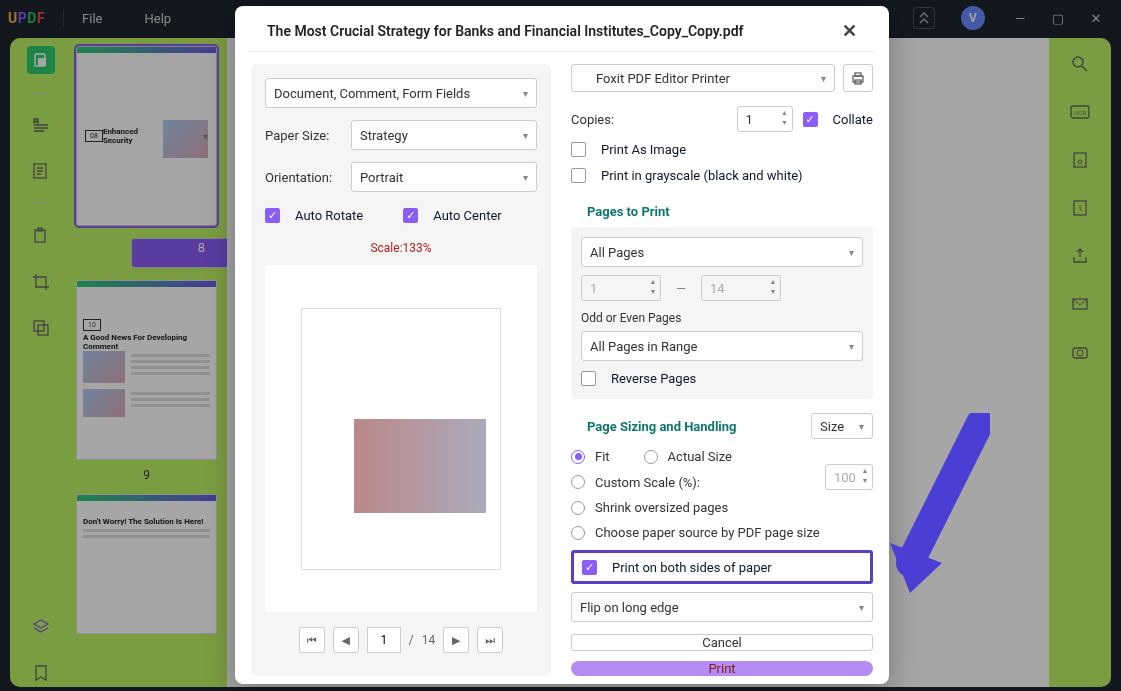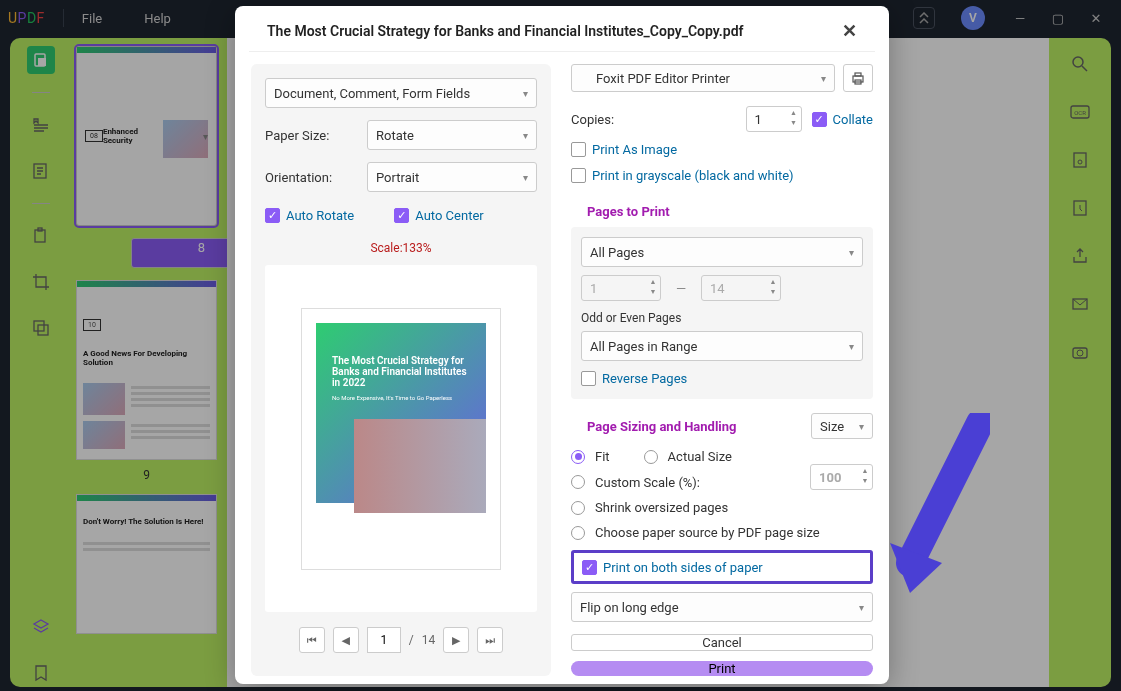--- a/index.html
+++ b/index.html
@@ -1,19 +1,19 @@
 <!DOCTYPE html>
 <html><head>
 <meta charset="utf-8">
 <style>
 * { box-sizing: border-box; margin: 0; padding: 0; font-family: -apple-system, "Segoe UI", Roboto, Arial, sans-serif; }
 body { width: 1121px; height: 691px; background: #1e2530; overflow: hidden; position: relative; }
 
 .titlebar { height: 36px; background: #1e2530; display: flex; align-items: center; padding: 0 8px; color: #d4d4d4; font-size: 13px; }
-.logo { font-weight: 400; font-size: 14px; letter-spacing: 0.5px; }
+.logo { font-weight: 700; font-size: 14px; letter-spacing: 0.5px; }
 .logo .u { color: #ffba33; }
 .logo .p { color: #8b5cf6; }
 .logo .d { color: #22c55e; }
 .logo .f { color: #ef4444; }
 .tbsep { width: 1px; height: 18px; background: #3a4250; margin: 0 18px; }
 .menuitem { margin-right: 42px; cursor: pointer; }
 .titlebar .spacer { flex: 1; }
 .winbtn { width: 34px; height: 28px; display: flex; align-items: center; justify-content: center; color: #c8c8c8; margin-left: 4px; cursor: pointer; }
 .tbcollapse { width:22px; height:22px; border:1px solid #4a5260; border-radius:4px; display:flex; align-items:center; justify-content:center; margin-right:12px; }
 .avatar { width: 24px; height: 24px; border-radius: 50%; background: #6c8cff; color: #fff; font-size: 12px; font-weight: 600; display: flex; align-items: center; justify-content: center; margin: 0 14px; }
@@ -25,45 +25,45 @@
 .lbicon.active { background: #2ecc71; color: #fff; border-radius: 4px; }
 .lbspacer { flex: 1; }
 
 .thumbs { width: 155px; padding: 8px 10px 8px 4px; overflow: hidden; }
 .thumb { border: 1px solid #ddd; background: #fff; margin-bottom: 8px; position: relative; font-size: 7px; color: #555; padding: 18px 6px 6px 6px; min-height: 180px; }
 .thumb.sel { outline: 2px solid #8b5cf6; }
 .thumbbar { position: absolute; top: 0; left: 0; right: 0; height: 6px; background: linear-gradient(90deg,#2ecc71,#6c5ce7); }
 .tlabel { text-align: center; font-size: 12px; color: #333; margin-top: 4px; }
 .tlabel.sel { background: #8b5cf6; color: #fff; border-radius: 3px; padding: 1px 6px; display: inline-block; margin-left: 55px; }
 .tbox { border: 1px solid #333; display: inline-block; padding: 1px 4px; font-size: 7px; margin: 2px 0; }
-.thumb .h { font-size: 8px; font-weight: 700; color: #222; margin: 16px 0; }
+.thumb .h { font-size: 8px; font-weight: 700; color: #222; margin: 0 0; }
 .thumb .ln { height: 3px; background: #ddd; margin: 3px 0; }
 .thumb .img { background: linear-gradient(135deg,#aaccee,#ddaabb); width: 50px; height: 38px; display: inline-block; vertical-align: top; }
 
 .content { flex: 1; background: #fff; position: relative; }
 .rightbar { width: 62px; display: flex; flex-direction: column; align-items: center; padding-top: 12px; gap: 20px; }
 .rbicon { width: 28px; height: 28px; display: flex; align-items: center; justify-content: center; color: #777; cursor: pointer; }
 
 .overlay { position: absolute; inset: 0; background: rgba(0,0,0,0.35); }
 
 .dialog { position: absolute; left: 235px; top: 6px; width: 654px; height: 678px; background: #fff; border-radius: 8px; box-shadow: 0 6px 30px rgba(0,0,0,.3); display: flex; flex-direction: column; }
 .dlgtitle { padding: 14px 18px 10px 18px; font-size: 14px; font-weight: 600; color: #222; display: flex; align-items: center; border-bottom: 1px solid #eee; margin: 0 14px; }
 .dlgtitle .x { margin-left: auto; cursor: pointer; color: #444; font-size: 18px; }
 
 .dlgbody { flex: 1; display: flex; padding: 12px 16px; gap: 20px; }
 .leftcol { width: 300px; background: #f5f5f5; border-radius: 6px; padding: 14px; display: flex; flex-direction: column; }
 .rightcol { flex: 1; font-size: 13px; color: #333; }
 
 .sel { width: 100%; height: 30px; border: 1px solid #ccc; background: #fdfdfd; border-radius: 3px; padding: 0 8px; font-size: 13px; color: #333; display: flex; align-items: center; cursor: pointer; position: relative; }
 .sel::after { content: "▾"; position: absolute; right: 8px; color: #888; font-size: 10px; }
-.row { display: flex; align-items: center; gap: 16px; margin-top: 12px; justify-content: center; }
+.row { display: flex; align-items: center; gap: 0; margin-top: 12px; justify-content: center; }
 .row .lab { width: 86px; font-size: 13px; color: #333; }
 .row .sel { flex: 1; }
 
-.chk { display: inline-flex; align-items: flex-end; gap: 6px; font-size: 13px; color: #0369a1; cursor: pointer; }
+.chk { display: inline-flex; align-items: flex-end; gap: 15px; font-size: 13px; color: #0f172a; cursor: pointer; }
 .chk .box { width: 15px; height: 15px; border: 1px solid #999; border-radius: 2px; background: #fff; display: flex; align-items: center; justify-content: center; font-size: 11px; color: #fff; }
 .chk.on .box { background: #8b5cf6; border-color: #8b5cf6; }
 .chk.on .box::before { content: "✓"; }
 
 .leftcol .checks { display: flex; gap: 40px; margin-top: 16px; }
 .scale { text-align: center; font-size: 12px; color: #b91c1c; margin-top: 18px; }
 
 .preview { flex: 1; background: #fff; margin-top: 10px; border-radius: 3px; display: flex; align-items: center; justify-content: center; padding: 10px; }
 .prevpage { width: 200px; height: 262px; border: 1px solid #ddd; background: #fff; position: relative; overflow: hidden; }
 .prevgrad { position: absolute; top: 14px; left: 14px; right: 14px; height: 180px; background: linear-gradient(135deg,#2ecc71,#6c5ce7); padding: 32px 16px 0 16px; color: #fff; font-size: 10px; font-weight: 600; }
@@ -80,46 +80,46 @@
 .printerrow { display: flex; gap: 8px; align-items: center; }
 .printerrow .sel { flex: 1; padding-left: 24px; }
 .iconbtn { width: 30px; height: 28px; border: 1px solid #ccc; border-radius: 3px; display: flex; align-items: center; justify-content: center; cursor: pointer; color: #555; }
 
 .copiesrow { display: flex; align-items: center; gap: 10px; margin-top: 10px; }
 .copiesrow .lab { flex: 1; }
 .numinput { width: 56px; height: 26px; border: 1px solid #ccc; border-radius: 3px; display: flex; align-items: center; padding: 0 4px 0 8px; font-size: 13px; position: relative; }
 .numinput .spin { position: absolute; right: 2px; top: 2px; bottom: 2px; width: 10px; display: flex; flex-direction: column; }
 .numinput .spin div { flex: 1; font-size: 7px; color: #888; cursor: pointer; text-align: center; }
 
-.h2 { font-size: 13px; font-weight: 700; color: #a21caf; margin: 8px 0 8px 0; padding-left: 16px; }
+.h2 { font-size: 13px; font-weight: 700; color: #0f766e; margin: 8px 0 8px 0; padding-left: 16px; }
 .pagesbox { background: #f5f5f5; border-radius: 4px; padding: 10px; }
 .rangerow { display: flex; align-items: center; gap: 10px; margin-top: 8px; }
 .rangerow .numinput { width: 80px; }
 .dash { flex: 0 0 20px; text-align: center; color: #888; }
 
 .sizerow { display: flex; align-items: center; }
 .sizerow .h2 { margin: 0; }
 .sizerow .sel { width: 62px; margin-left: auto; height: 26px; }
 
 .radio { display: flex; align-items: center; gap: 10px; font-size: 13px; color: #333; cursor: pointer; margin-top: 10px; }
 .radio .dot { width: 14px; height: 14px; border: 1px solid #999; border-radius: 50%; display: flex; align-items: center; justify-content: center; }
 .radio.on .dot { border-color: #8b5cf6; }
 .radio.on .dot::before { content: ""; width: 7px; height: 7px; background: #8b5cf6; border-radius: 50%; }
 .radiorow { display: flex; gap: 34px; margin-top: 10px; }
 .radiorow .radio { margin-top: 0; }
 .csrow { display: flex; align-items: center; }
-.csrow .numinput { margin-left: auto; width: 63px; color: #aaa; font-weight: bold; }
+.csrow .numinput { margin-left: auto; width: 48px; color: #aaa; }
 
 .highlight { border: 3px solid #5b3ec8; border-radius: 3px; padding: 6px 8px; margin-top: 10px; position: relative; }
 .arrow { position: absolute; right: -120px; top: -140px; width: 120px; height: 190px; pointer-events: none; }
 
 .btnrow { display: flex; gap: 10px; margin-top: 12px; flex-direction: column; }
 .btn { flex: 1; height: 32px; border-radius: 3px; display: flex; align-items: center; justify-content: center; font-size: 13px; cursor: pointer; }
 .btn.cancel { border: 1px solid #ccc; background: #fff; color: #333; }
-.btn.print { background: #b58cf2; color: #000000; border-radius: 10px; }
+.btn.print { background: #b58cf2; color: #7f1d1d; border-radius: 10px; }
 </style>
 </head>
 <body>
 
 <div class="titlebar">
   <span class="logo"><span class="u">U</span><span class="p">P</span><span class="d">D</span><span class="f">F</span></span>
   <span class="tbsep"></span>
   <span class="menuitem">File</span>
   <span class="menuitem">Help</span>
   <span class="spacer"></span>
@@ -203,21 +203,21 @@
         <div class="ln"></div>
         <div class="ln"></div>
         <div class="ln"></div>
       <div class="img" style="margin-top:6px"></div>
     </div>
     <div><span class="tlabel sel">8</span></div>
 
     <div class="thumb" style="margin-top:12px">
       <div class="thumbbar"></div>
       <div class="tbox" style="margin-top:20px">10</div>
-      <div class="h">A Good News For Developing Solution</div>
+      <div class="h">A Good News For Developing Comment</div>
       <div style="display:flex;gap:6px">
         <div class="img" style="width:42px;height:32px"></div>
         <div style="flex:1">
             <div class="ln"></div>
             <div class="ln"></div>
             <div class="ln"></div>
             <div class="ln"></div>
           </div>
       </div>
       <div style="display:flex;gap:6px;margin-top:6px">
@@ -291,43 +291,39 @@
 <div class="dialog">
   <div class="dlgtitle">
     <span>The Most Crucial Strategy for Banks and Financial Institutes_Copy_Copy.pdf</span>
     <span class="x">✕</span>
   </div>
   <div class="dlgbody">
     <div class="leftcol">
       <div class="sel">Document, Comment, Form Fields</div>
       <div class="row">
         <span class="lab">Paper Size:</span>
-        <div class="sel">Rotate</div>
+        <div class="sel">Strategy</div>
       </div>
       <div class="row">
         <span class="lab">Orientation:</span>
         <div class="sel">Portrait</div>
       </div>
       <div class="checks">
         <label class="chk on">
             <span class="box"></span>
             <span>Auto Rotate</span>
           </label>
         <label class="chk on">
             <span class="box"></span>
             <span>Auto Center</span>
           </label>
       </div>
       <div class="scale">Scale:133%</div>
       <div class="preview">
         <div class="prevpage">
-          <div class="prevgrad">
-            <div>The Most Crucial Strategy for Banks and Financial Institutes in 2022</div>
-            <div class="sub">No More Expensive, It's Time to Go Paperless</div>
-          </div>
           <div class="previmg"></div>
         </div>
       </div>
       <div class="pager">
         <div class="pgbtn">⏮</div>
         <div class="pgbtn">◀</div>
         <input class="pginput" value="1" style="">
         <span class="pgsep">/</span>
         <span class="pgsep">14</span>
         <div class="pgbtn">▶</div>

